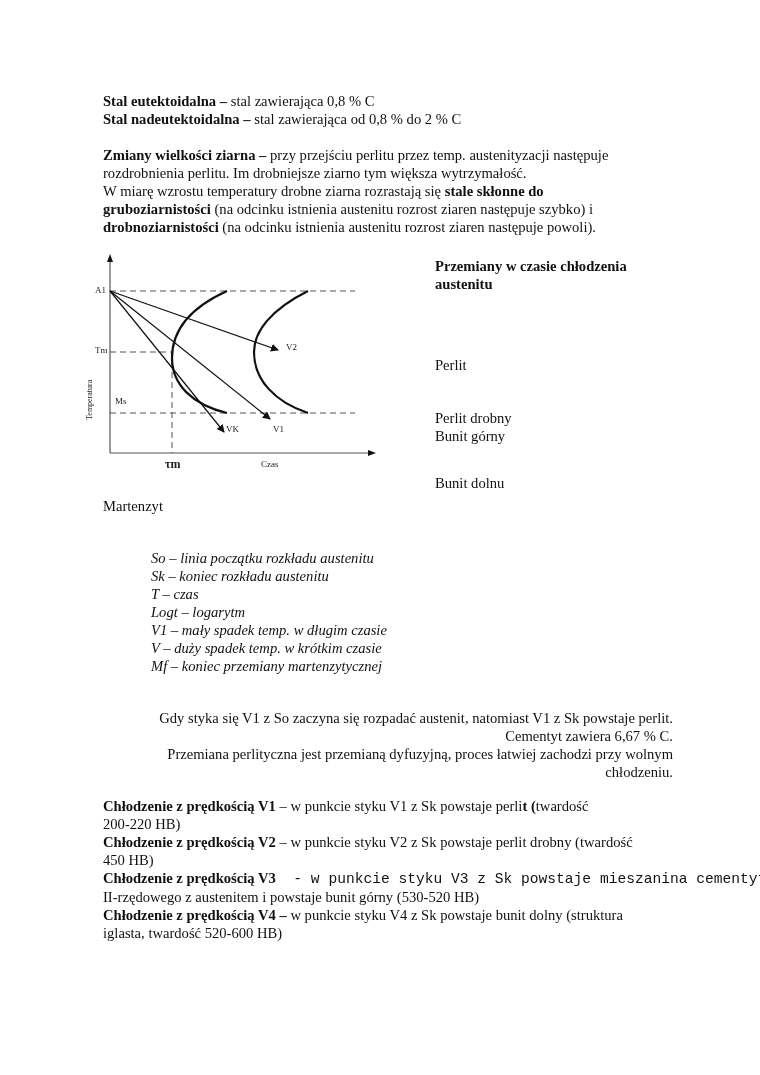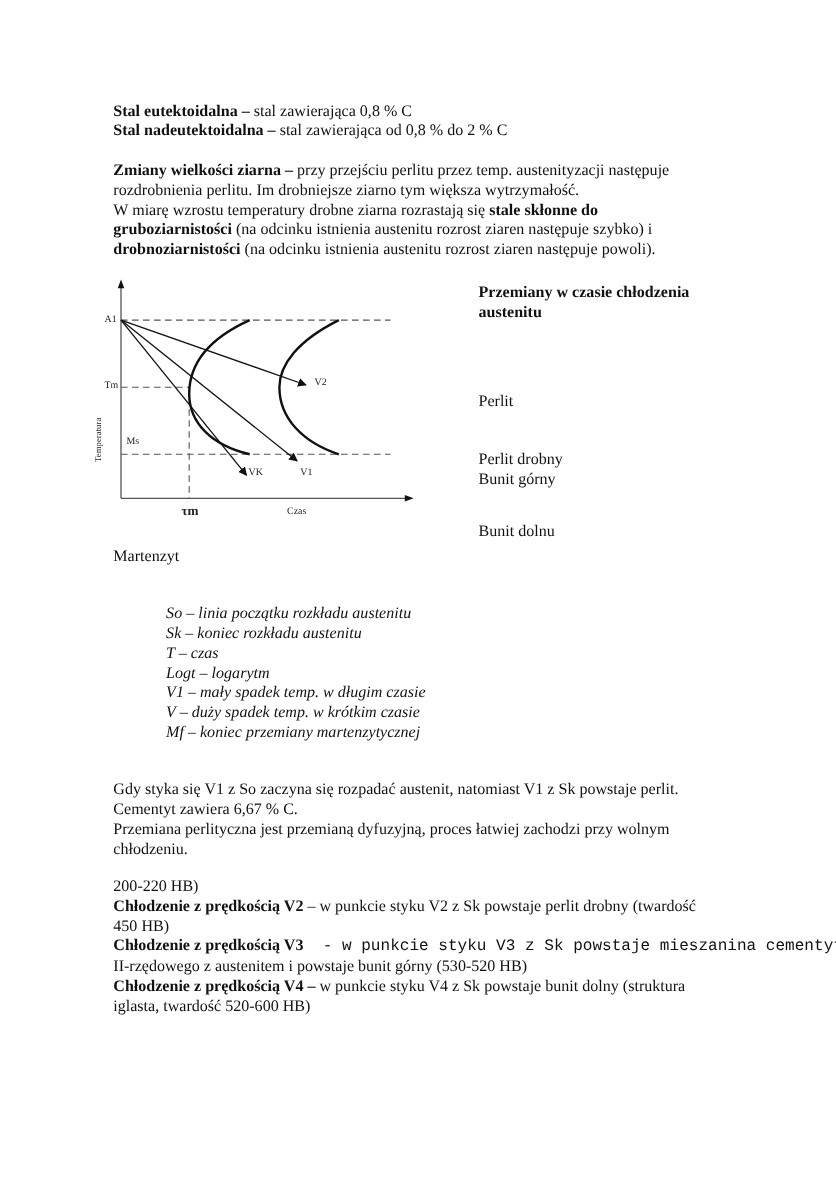--- a/index.html
+++ b/index.html
@@ -88,28 +88,29 @@
   <div class="para it" style="top:549px;">
     <span class="line">So – linia początku rozkładu austenitu</span>
     <span class="line">Sk – koniec rozkładu austenitu</span>
     <span class="line">T – czas</span>
     <span class="line">Logt – logarytm</span>
     <span class="line">V1 – mały spadek temp. w długim czasie</span>
     <span class="line">V – duży spadek temp. w krótkim czasie</span>
     <span class="line">Mf – koniec przemiany martenzytycznej</span>
   </div>
 
-  <div class="para" style="top:709px;">
+  <div class="para" style="top:709px;text-align:right;">
     <span class="line">Gdy styka się V1 z So zaczyna się rozpadać austenit, natomiast V1 z Sk powstaje perlit.</span>
     <span class="line">Cementyt zawiera 6,67 % C.</span>
     <span class="line">Przemiana perlityczna jest przemianą dyfuzyjną, proces łatwiej zachodzi przy wolnym</span>
     <span class="line">chłodzeniu.</span>
   </div>
 
   <div class="para" style="top:797px;">
+    <span class="line"><b>Chłodzenie z prędkością V1</b><span> – w punkcie styku V1 z Sk powstaje perli</span><b>t (</b><span>twardość</span></span>
     <span class="line">200-220 HB)</span>
     <span class="line"><b>Chłodzenie z prędkością V2</b><span> – w punkcie styku V2 z Sk powstaje perlit drobny (twardość</span></span>
     <span class="line">450 HB)</span>
     <span class="line"><b>Chłodzenie z prędkością V3</b><span style="white-space:pre;font-family:Liberation Mono, monospace;">  - w punkcie styku V3 z Sk powstaje mieszanina cementytu</span></span>
     <span class="line">II-rzędowego z austenitem i powstaje bunit górny (530-520 HB)</span>
     <span class="line"><b>Chłodzenie z prędkością V4 –</b><span> w punkcie styku V4 z Sk powstaje bunit dolny (struktura</span></span>
     <span class="line">iglasta, twardość 520-600 HB)</span>
   </div>
 
 </div>

